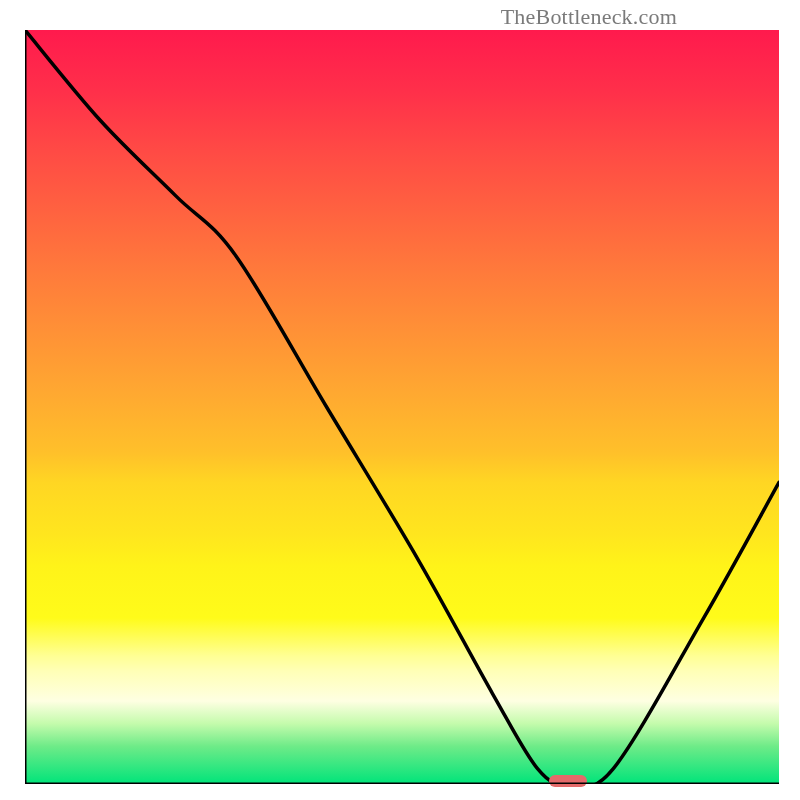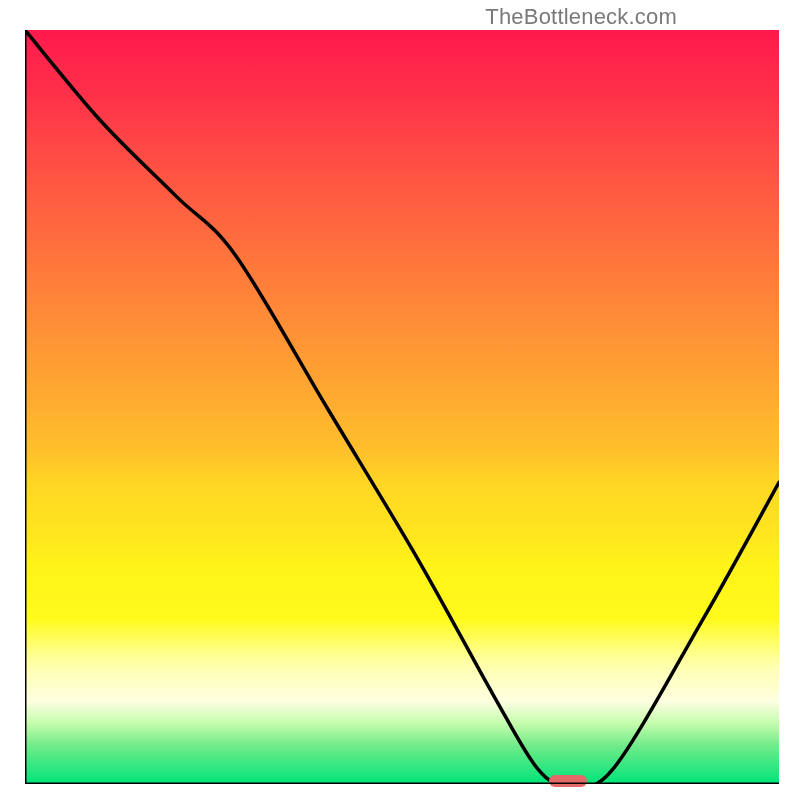--- a/index.html
+++ b/index.html
@@ -8,20 +8,21 @@
     width: 800px;
     height: 800px;
     position: relative;
     font-family: Arial, sans-serif;
   }
   .container {
     width: 689px;
     height: 800px;
     position: relative;
     background: #ffffff;
+    font-family: Liberation Serif, serif;
   }
   .attribution {
     position: absolute;
     top: 4px;
     right: 12px;
     color: #7a7a7a;
     font-size: 22px;
     font-weight: 500;
     letter-spacing: 0.2px;
   }

